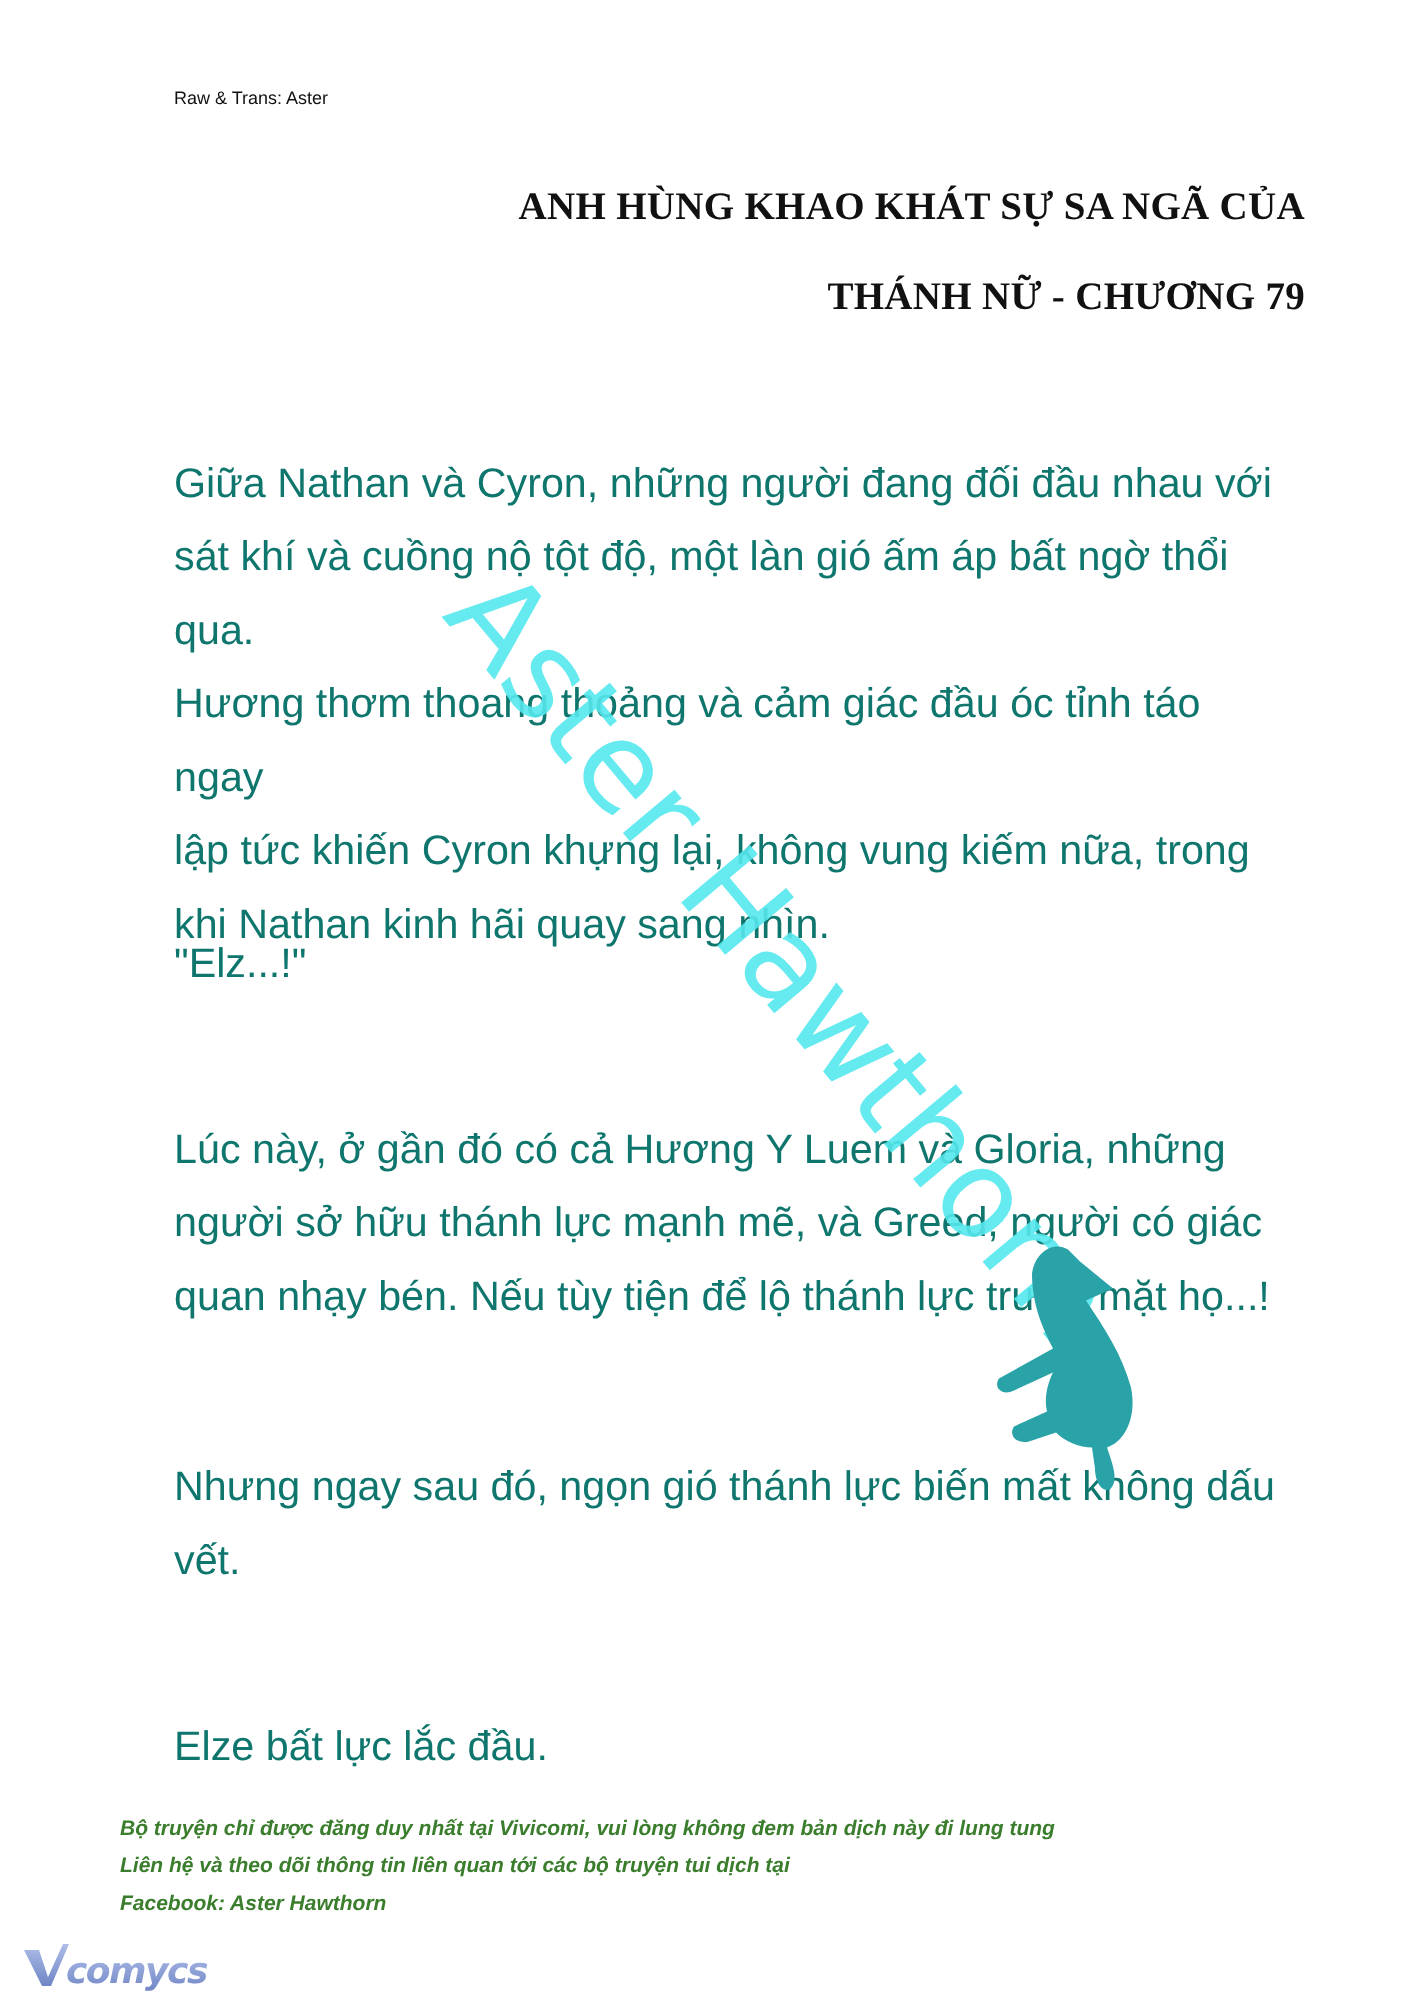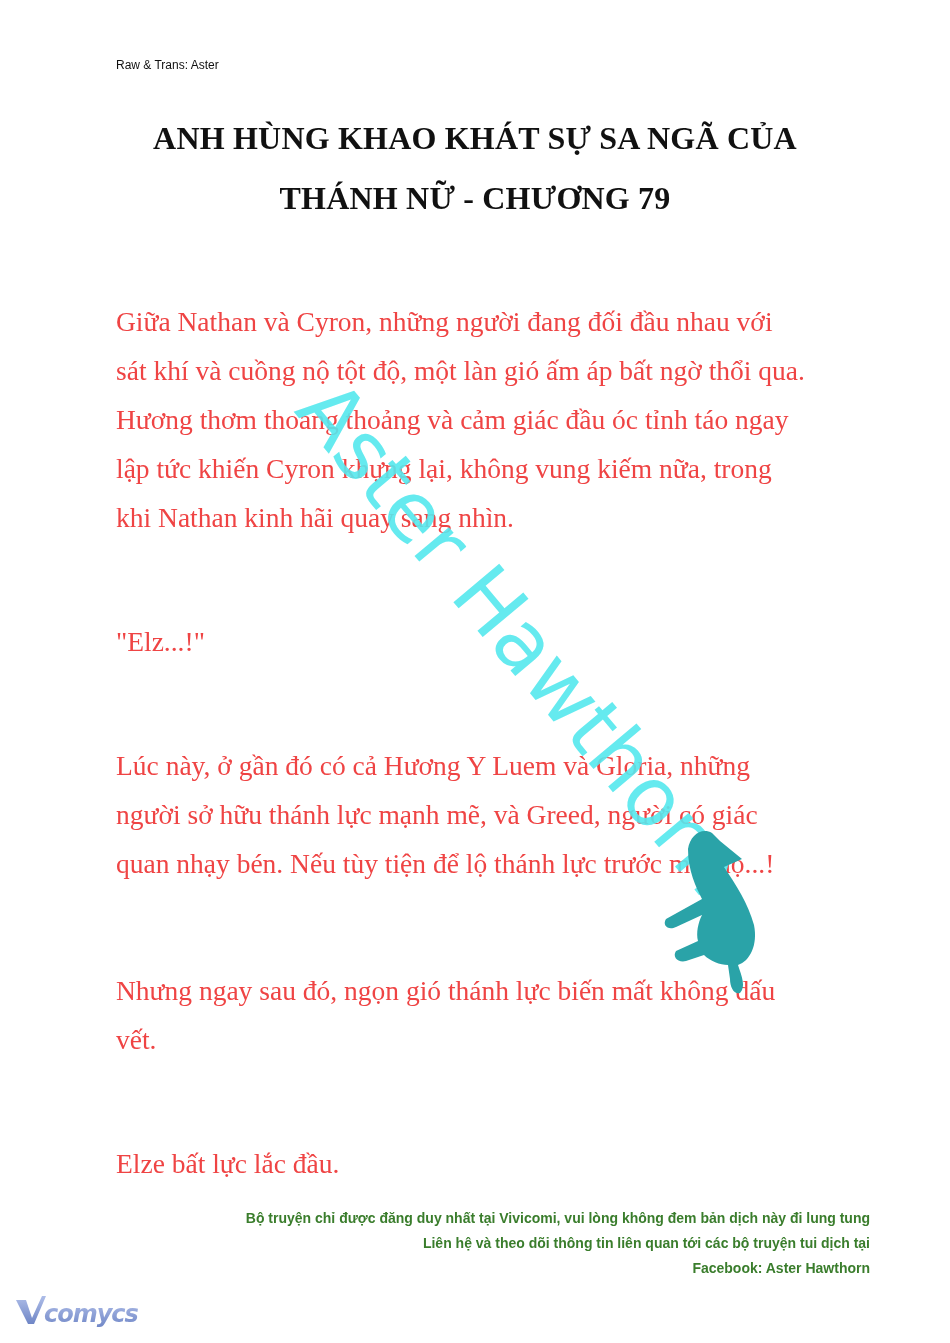--- a/index.html
+++ b/index.html
@@ -1,26 +1,26 @@
 <!DOCTYPE html>
 <html><head>
   <meta charset="utf-8">
   <style>
     html, body { margin: 0; padding: 0; background: #ffffff; }
     body { width: 950px; height: 1343px; position: relative; overflow: hidden; }
     .page { position: absolute; left: 0; top: 0; width: 950px; height: 1343px; background: #fff; }
     .credit { position: absolute; left: 116px; top: 58px; font-family: "Liberation Sans", sans-serif; font-size: 12px; color: #111; }
-    .title { position: absolute; left: 80px; width: 790px; top: 108px; text-align: center; font-family: "Liberation Serif", serif; font-weight: bold; font-size: 32px; line-height: 60px; color: #111; letter-spacing: 0.2px; }
-    .para { position: absolute; left: 116px; width: 740px; font-family: Liberation Serif, serif; font-size: 27.5px; line-height: 49px; color: #ef4444; }
+    .title { position: absolute; left: 80px; width: 790px; top: 108px; text-align: right; font-family: "Liberation Serif", serif; font-weight: bold; font-size: 26px; line-height: 60px; color: #111; letter-spacing: 0.2px; }
+    .para { position: absolute; left: 116px; width: 740px; font-family: Liberation Sans, sans-serif; font-size: 27.5px; line-height: 49px; color: #0f766e; }
     .p1 { top: 297px; }
     .p2 { top: 617px; }
     .p3 { top: 741px; }
     .p4 { top: 966px; }
     .p5 { top: 1139px; }
-    .footer { position: absolute; left: 80px; width: 790px; top: 1206px; text-align: right; font-family: "Liberation Sans", sans-serif; font-weight: bold; font-size: 14px; line-height: 25px; color: #3a7d2c; }
+    .footer { position: absolute; left: 80px; width: 790px; top: 1206px; text-align: left; font-family: "Liberation Sans", sans-serif; font-style: italic; font-weight: bold; font-size: 14px; line-height: 25px; color: #3a7d2c; }
     .watermark { position: absolute; left: 215px; top: 560px; font-family: "DejaVu Sans", sans-serif; font-size: 82px; color: #55e8ee; opacity: 0.9; transform: rotate(50deg); transform-origin: center; white-space: nowrap; pointer-events: none; width: 560px; text-align: center; }
     .cat { position: absolute; left: 650px; top: 815px; width: 140px; height: 180px; }
     .logo { position: absolute; left: 14px; top: 1292px; width: 130px; height: 40px; }
   </style>
 </head>
 <body>
 
 <div class="page">
 
   <div class="credit">Raw &amp; Trans: Aster</div>

